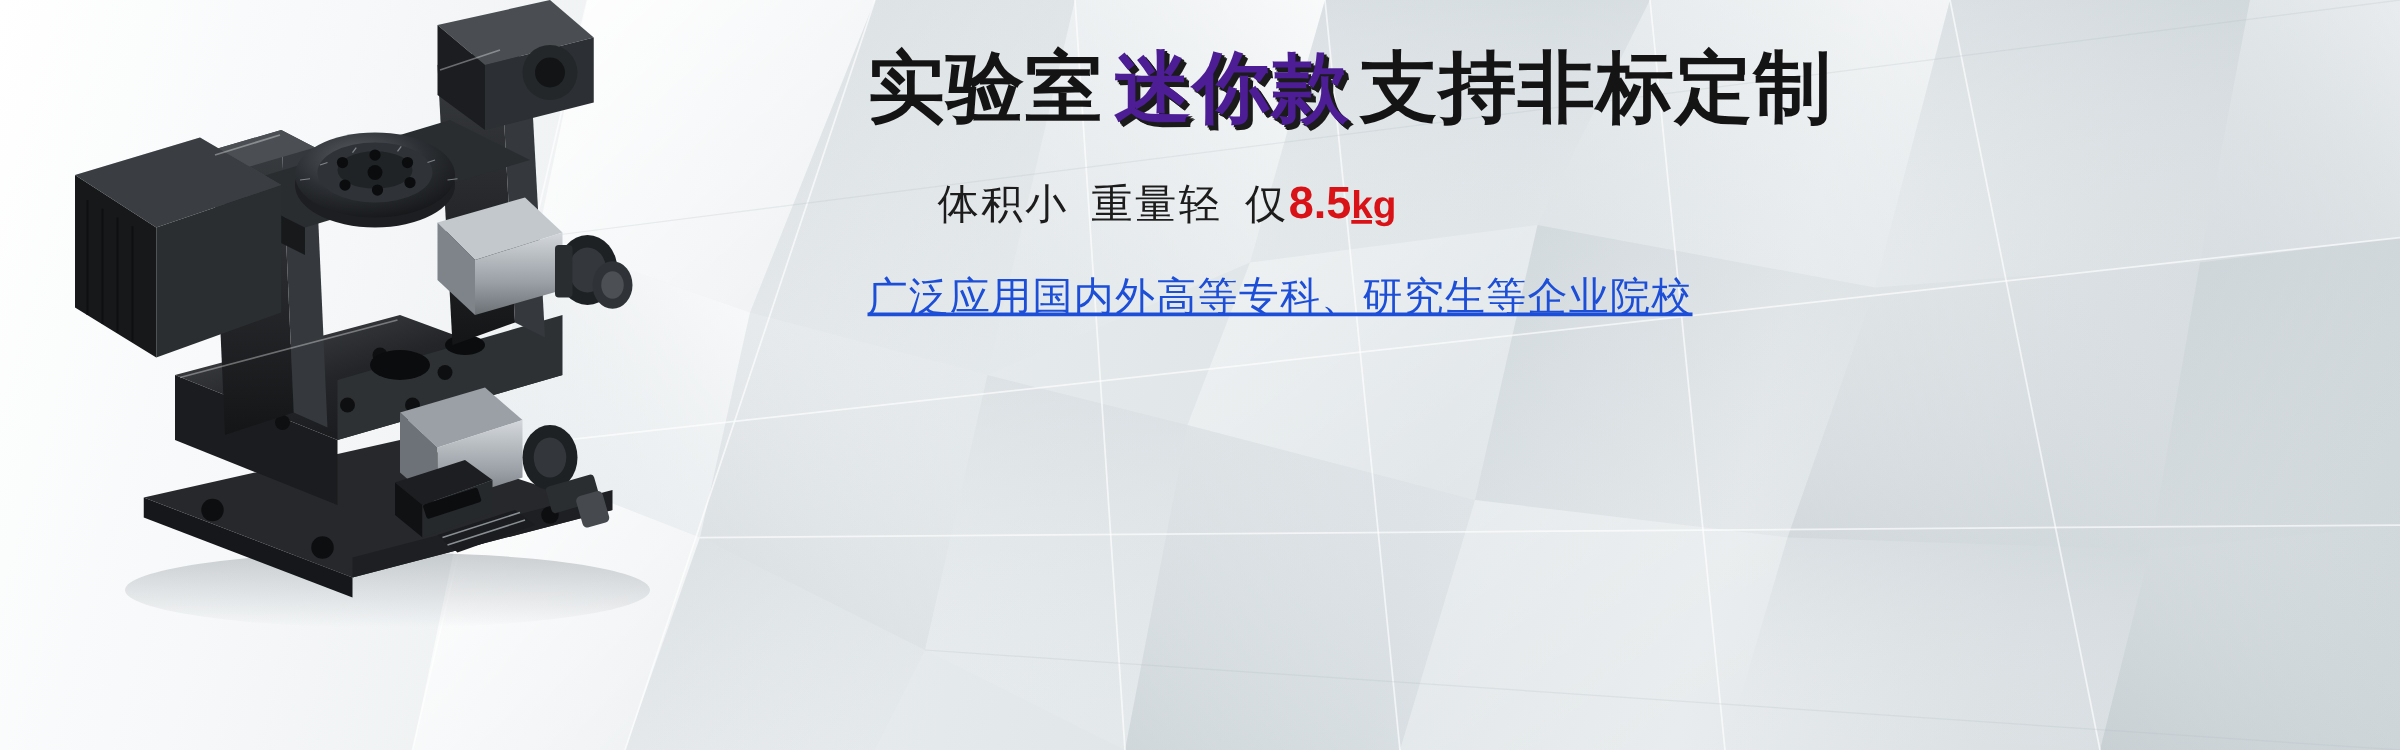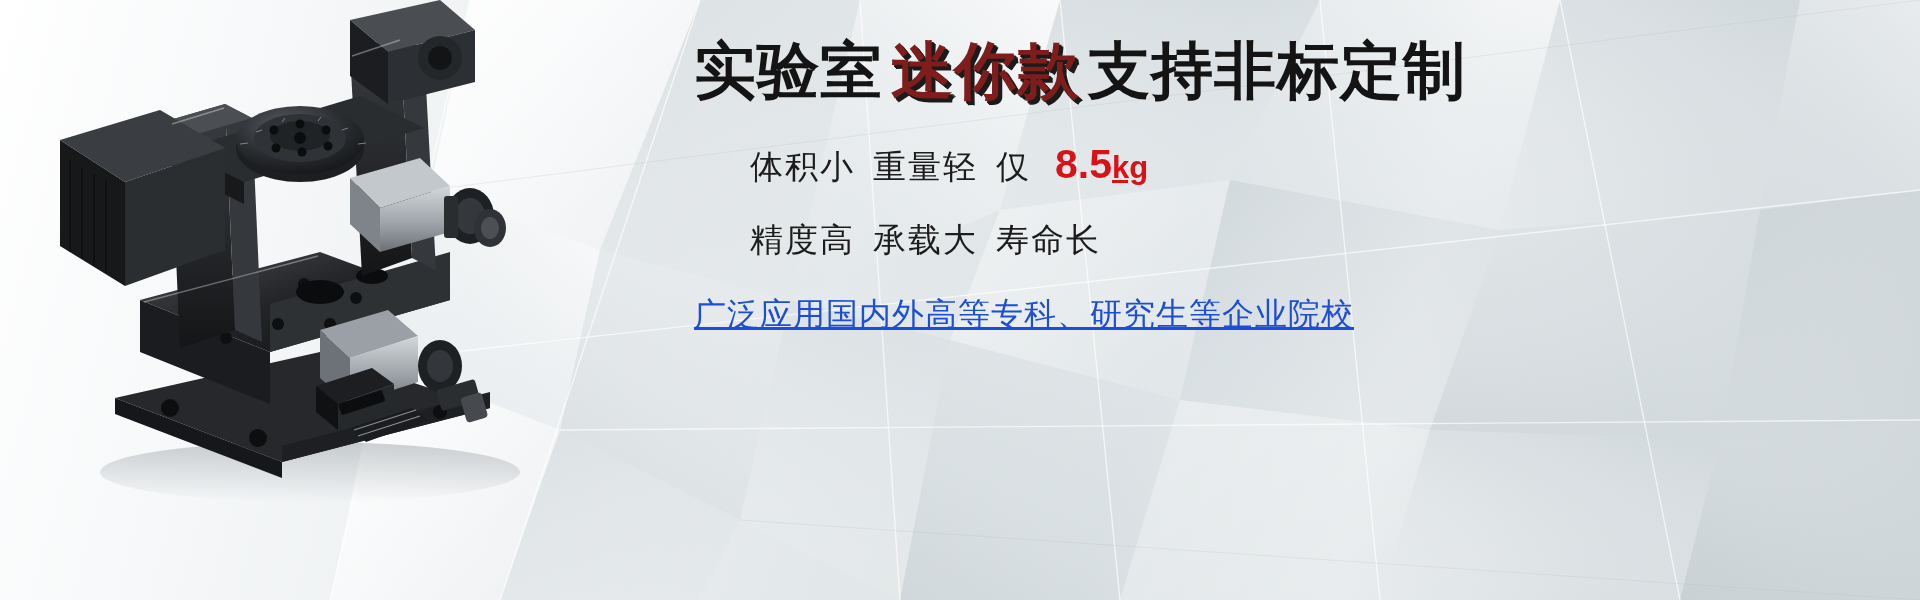--- a/index.html
+++ b/index.html
@@ -63,21 +63,21 @@
     font-size: 62px;
     line-height: 1.05;
     font-weight: bold;
     color: #141414;
     letter-spacing: 1px;
     white-space: nowrap;
     margin: 0;
     padding: 14px 0 0 6px;
   }
   .headline .hl-accent {
-    color: #7f1d1d;
+    color: #4c1d95;
     text-shadow:
       3px 3px 0 #1b1b1b,
       4px 4px 0 #1b1b1b,
       2px 2px 0 #1b1b1b;
     padding: 0 8px;
   }
 
   .spec-line {
     font-size: 33px;
     color: #1c1c1c;
@@ -85,23 +85,22 @@
     white-space: nowrap;
     margin: 0;
     padding-left: 62px;
   }
   .spec-1 { padding-top: 38px; }
   .spec-2 { padding-top: 28px; }
   .spec-line .gap { display: inline-block; width: 18px; }
   .spec-line .weight-num {
     color: #D81217;
     font-weight: bold;
-    font-size: 41px;
+    font-size: 36px;
     letter-spacing: 0;
-    margin-left: 24px;
   }
   .spec-line .weight-unit {
     color: #D81217;
     font-weight: bold;
     font-size: 31px;
     letter-spacing: 0;
     text-decoration: underline;
   }
 
   .custom-line {
@@ -347,19 +346,18 @@
       </g>
     </svg>
   </div>
 
   <div class="copy">
 
     <h1 class="headline"><span>实验室</span><span class="hl-accent">迷你款</span><span>支持非标定制</span></h1>
 
     <p class="spec-line spec-1"><span>体积小</span><span class="gap"></span><span>重量轻</span><span class="gap"></span><span>仅</span><span class="weight-num">8.5</span><span class="weight-unit">kg</span></p>
 
-    <p class="spec-line spec-2"><span>精度高</span><span class="gap"></span><span>承载大</span><span class="gap"></span><span>寿命长</span></p>
 
 
     <p class="apply-line">广泛应用国内外高等专科、研究生等企业院校</p>
 
   </div>
 </div>
 
 </body></html>

